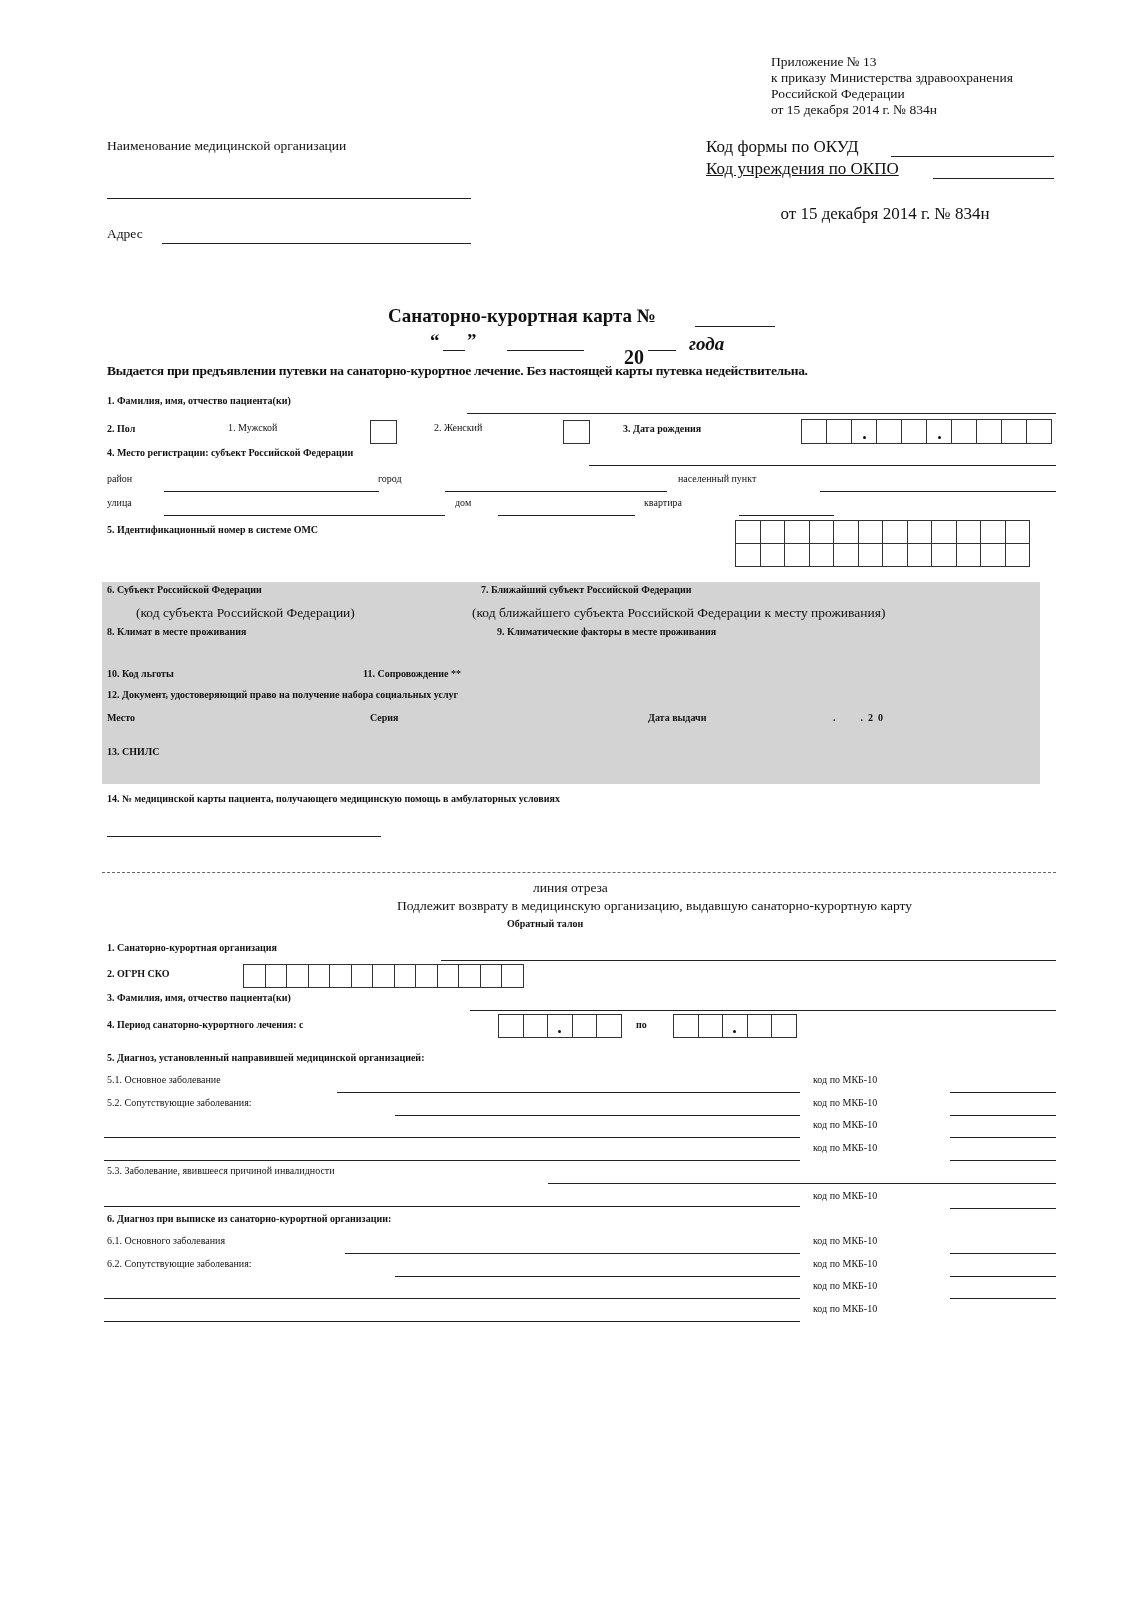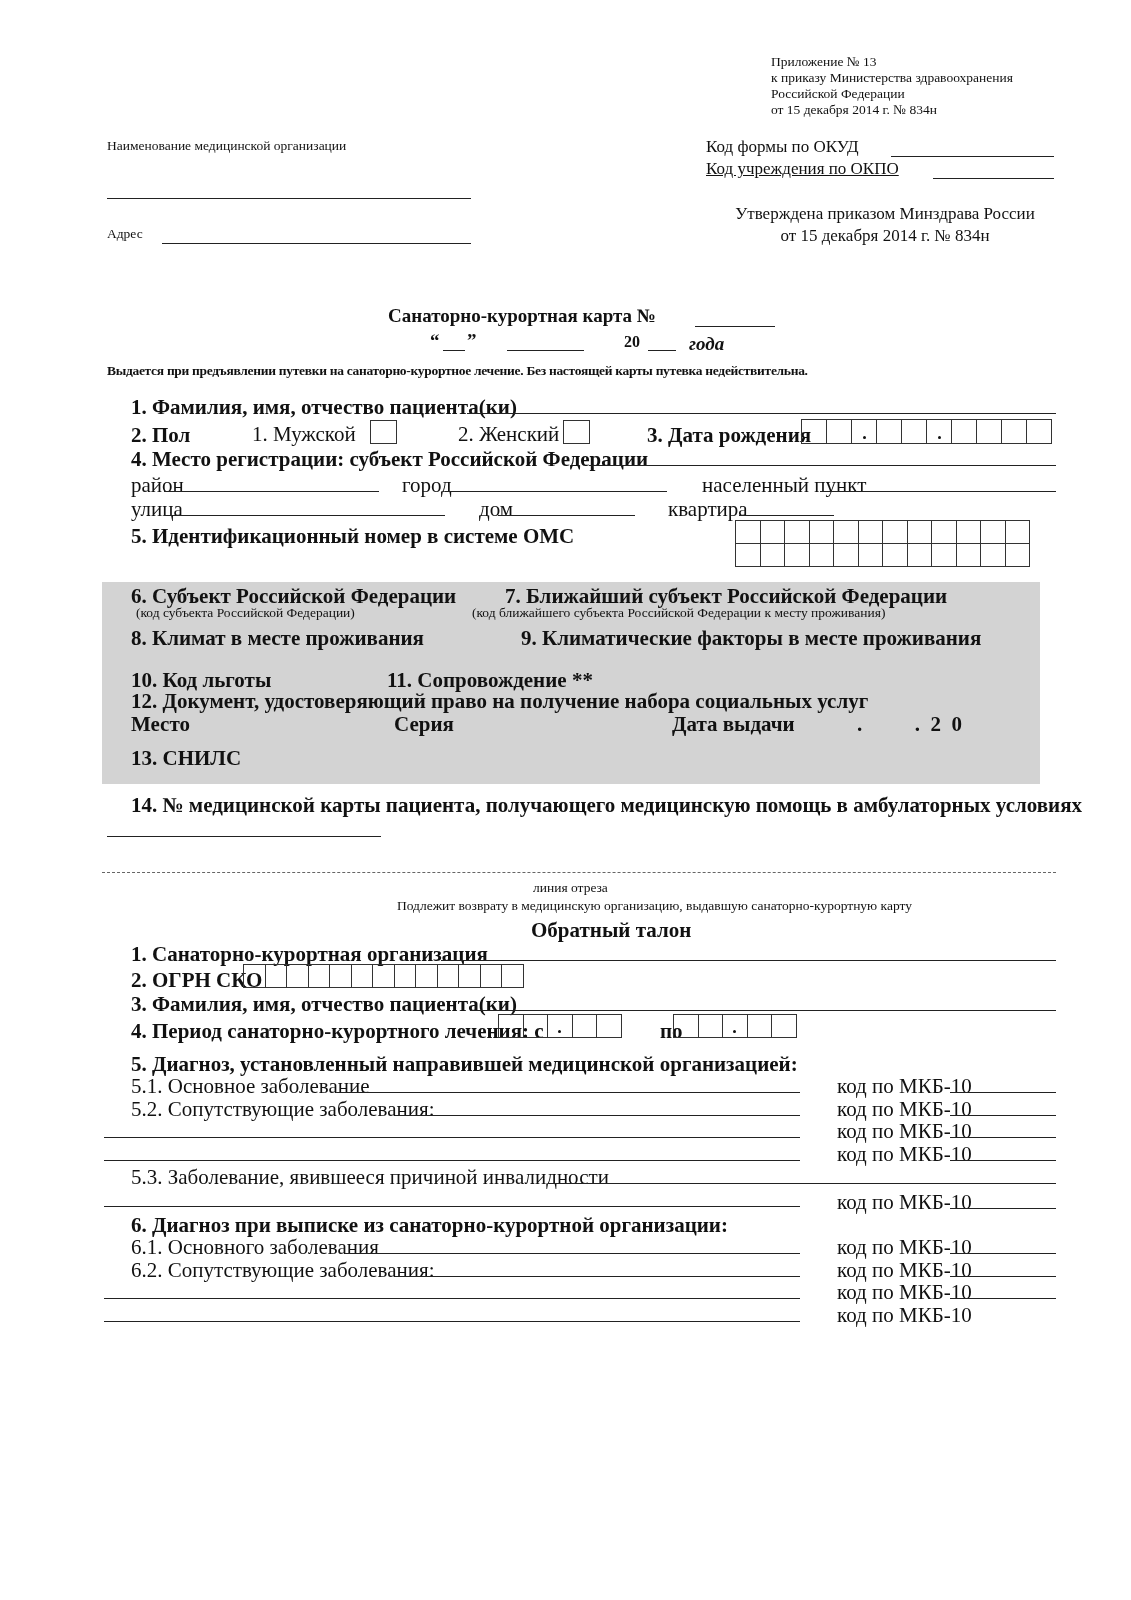--- a/index.html
+++ b/index.html
@@ -1,20 +1,20 @@
 <!DOCTYPE html>
 <html><head>
 <meta charset="utf-8">
 <style>
   html, body { margin: 0; padding: 0; background: #ffffff; }
   body { width: 1131px; height: 1600px; position: relative; overflow: hidden;
          font-family: "Liberation Serif", "DejaVu Serif", serif; color: #111; }
   .abs { position: absolute; white-space: nowrap; }
   .sm { font-size: 13.5px; }
-  .md { font-size: 21px; margin-left: 24px; }
+  .md { font-size: 10px; }
   .lg { font-size: 17px; }
   .b { font-weight: bold; }
   .cond { font-family: "Liberation Serif", serif; letter-spacing: -0.3px; }
   .line { position: absolute; height: 0; border-bottom: 1.3px solid #222; }
   .center { text-align: center; }
   .grey { position: absolute; left: 102px; top: 582px; width: 938px; height: 202px; background: #d3d3d3; }
   .cells { position: absolute; display: flex; border-left: 1.3px solid #333; }
   .cells .c { border-top: 1.3px solid #333; border-bottom: 1.3px solid #333; border-right: 1.3px solid #333;
               box-sizing: border-box; position: relative; }
   .cells .c.dot::after { content: ""; position: absolute; left: 50%; bottom: 4px; width: 3px; height: 3px;
@@ -36,31 +36,30 @@
 <div class="line" style="left:107px;top:198px;width:364px;"></div>
 <div class="abs sm" style="left:107px;top:226px;text-align:right;">Адрес</div>
 <div class="line" style="left:162px;top:243px;width:309px;"></div>
 
 <div class="abs lg" style="left:706px;top:137px;">Код формы по ОКУД</div>
 <div class="line" style="left:891px;top:156px;width:163px;"></div>
 <div class="abs lg" style="left:706px;top:159px;text-decoration:underline;">Код учреждения по ОКПО</div>
 <div class="line" style="left:933px;top:178px;width:121px;"></div>
 
 <div class="abs lg center" style="left:700px;top:203px;width:370px;line-height:22px;">
-  <div>Утверждена приказом Минздрава России</div>
   <div>от 15 декабря 2014 г. № 834н</div>
 </div>
 
 <div class="abs b" style="left:388px;top:305px;font-size:19px;">Санаторно-курортная карта №</div>
 <div class="line" style="left:695px;top:326px;width:80px;"></div>
 <div class="abs b" style="left:430px;top:330px;font-size:19px;">“</div>
 <div class="line" style="left:443px;top:350px;width:22px;"></div>
 <div class="abs b" style="left:467px;top:330px;font-size:19px;">”</div>
 <div class="line" style="left:507px;top:350px;width:77px;"></div>
-<div class="abs b" style="left:624px;top:333px;font-size:16px;">20</div>
+<div class="abs b" style="left:624px;top:346px;font-size:20px;">20</div>
 <div class="line" style="left:648px;top:350px;width:28px;"></div>
 <div class="abs b" style="left:689px;top:333px;font-size:19px;font-style:italic;">года</div>
 <div class="abs sm cond" style="left:107px;top:363px;font-weight:bold;">Выдается при предъявлении путевки на санаторно-курортное лечение. Без настоящей карты путевка недействительна.</div>
 
 <div class="abs md b" style="left:107px;top:395px;">1. Фамилия, имя, отчество пациента(ки)</div>
 <div class="line" style="left:467px;top:413px;width:589px;"></div>
 
 <div class="abs md b" style="left:107px;top:423px;">2. Пол</div>
 <div class="abs md" style="left:228px;top:422px;">1. Мужской</div>
 <div class="checkbox" style="left:370px;top:420px;"></div>

